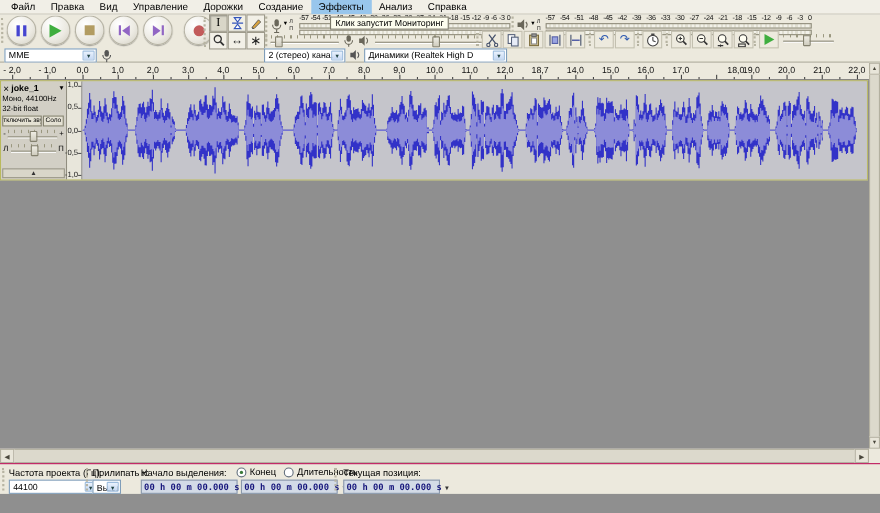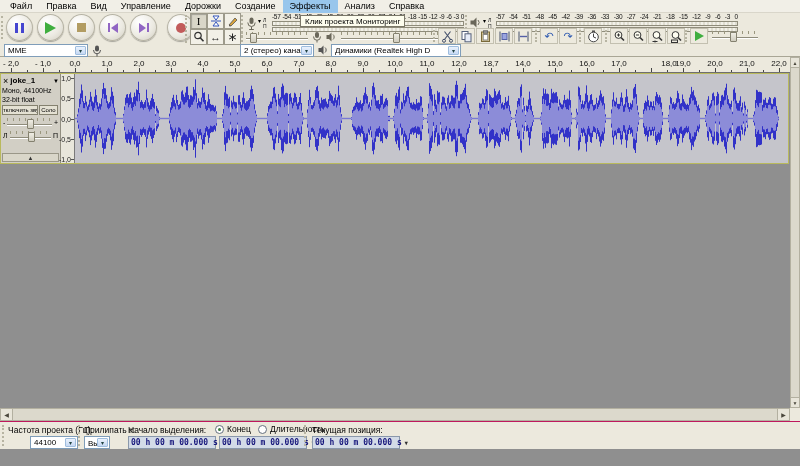--- a/index.html
+++ b/index.html
@@ -235,21 +235,21 @@
           <span>-6</span>
           <span>-3</span>
           <span>0</span>
         </div>
       <div class="mbars">
         <div class="mbar"></div>
           <div class="mbar"></div>
       </div>
     </div>
 
-    <div class="tooltip">Клик проекта Мониторинг</div>
+    <div class="tooltip">Клик запустит Мониторинг</div>
 
     <div class="grp meter play-meter g">
       <span class="mic-abs">
         <svg width="12" height="12">
             <polygon points="0.5,3.5 3.5,3.5 6.5,0.5 6.5,10.5 3.5,7.5 0.5,7.5" fill="#6a675a"></polygon>
             <path d="M8 3 a3.6 3.6 0 0 1 0 5" stroke="#6a675a" fill="none" stroke-width="1"></path>
           </svg>
         <span style="font-size:6px;">▾</span>
         <span class="chcol" id="play-ch">
             <span>Л</span>
@@ -573,21 +573,21 @@
   <div class="vscroll">
     <div class="vbtn">▲</div>
     <div class="vthumb"></div>
     <div class="vbtn">▼</div>
   </div>
   <div class="corner"></div>
 
   <div class="selbar">
     <div class="sgrip" style="left:2px;"></div>
     <div class="slab" style="left:8px;">Частота проекта (Гц):</div>
-    <div class="xcombo" style="left:8px;top:14px;width:48px;margin-left:22px;">
+    <div class="xcombo" style="left:8px;top:14px;width:82px;">
         <span>44100</span>
         <span class="xarr">▾</span>
       </div>
 
     <div class="sgrip" style="left:78px;"></div>
     <div class="slab" style="left:84px;">Прилипать к:</div>
     <div class="xcombo" style="left:84px;top:14px;width:26px;align-items:flex-end;">
         <span>Выкл</span>
         <span class="xarr">▾</span>
       </div>

